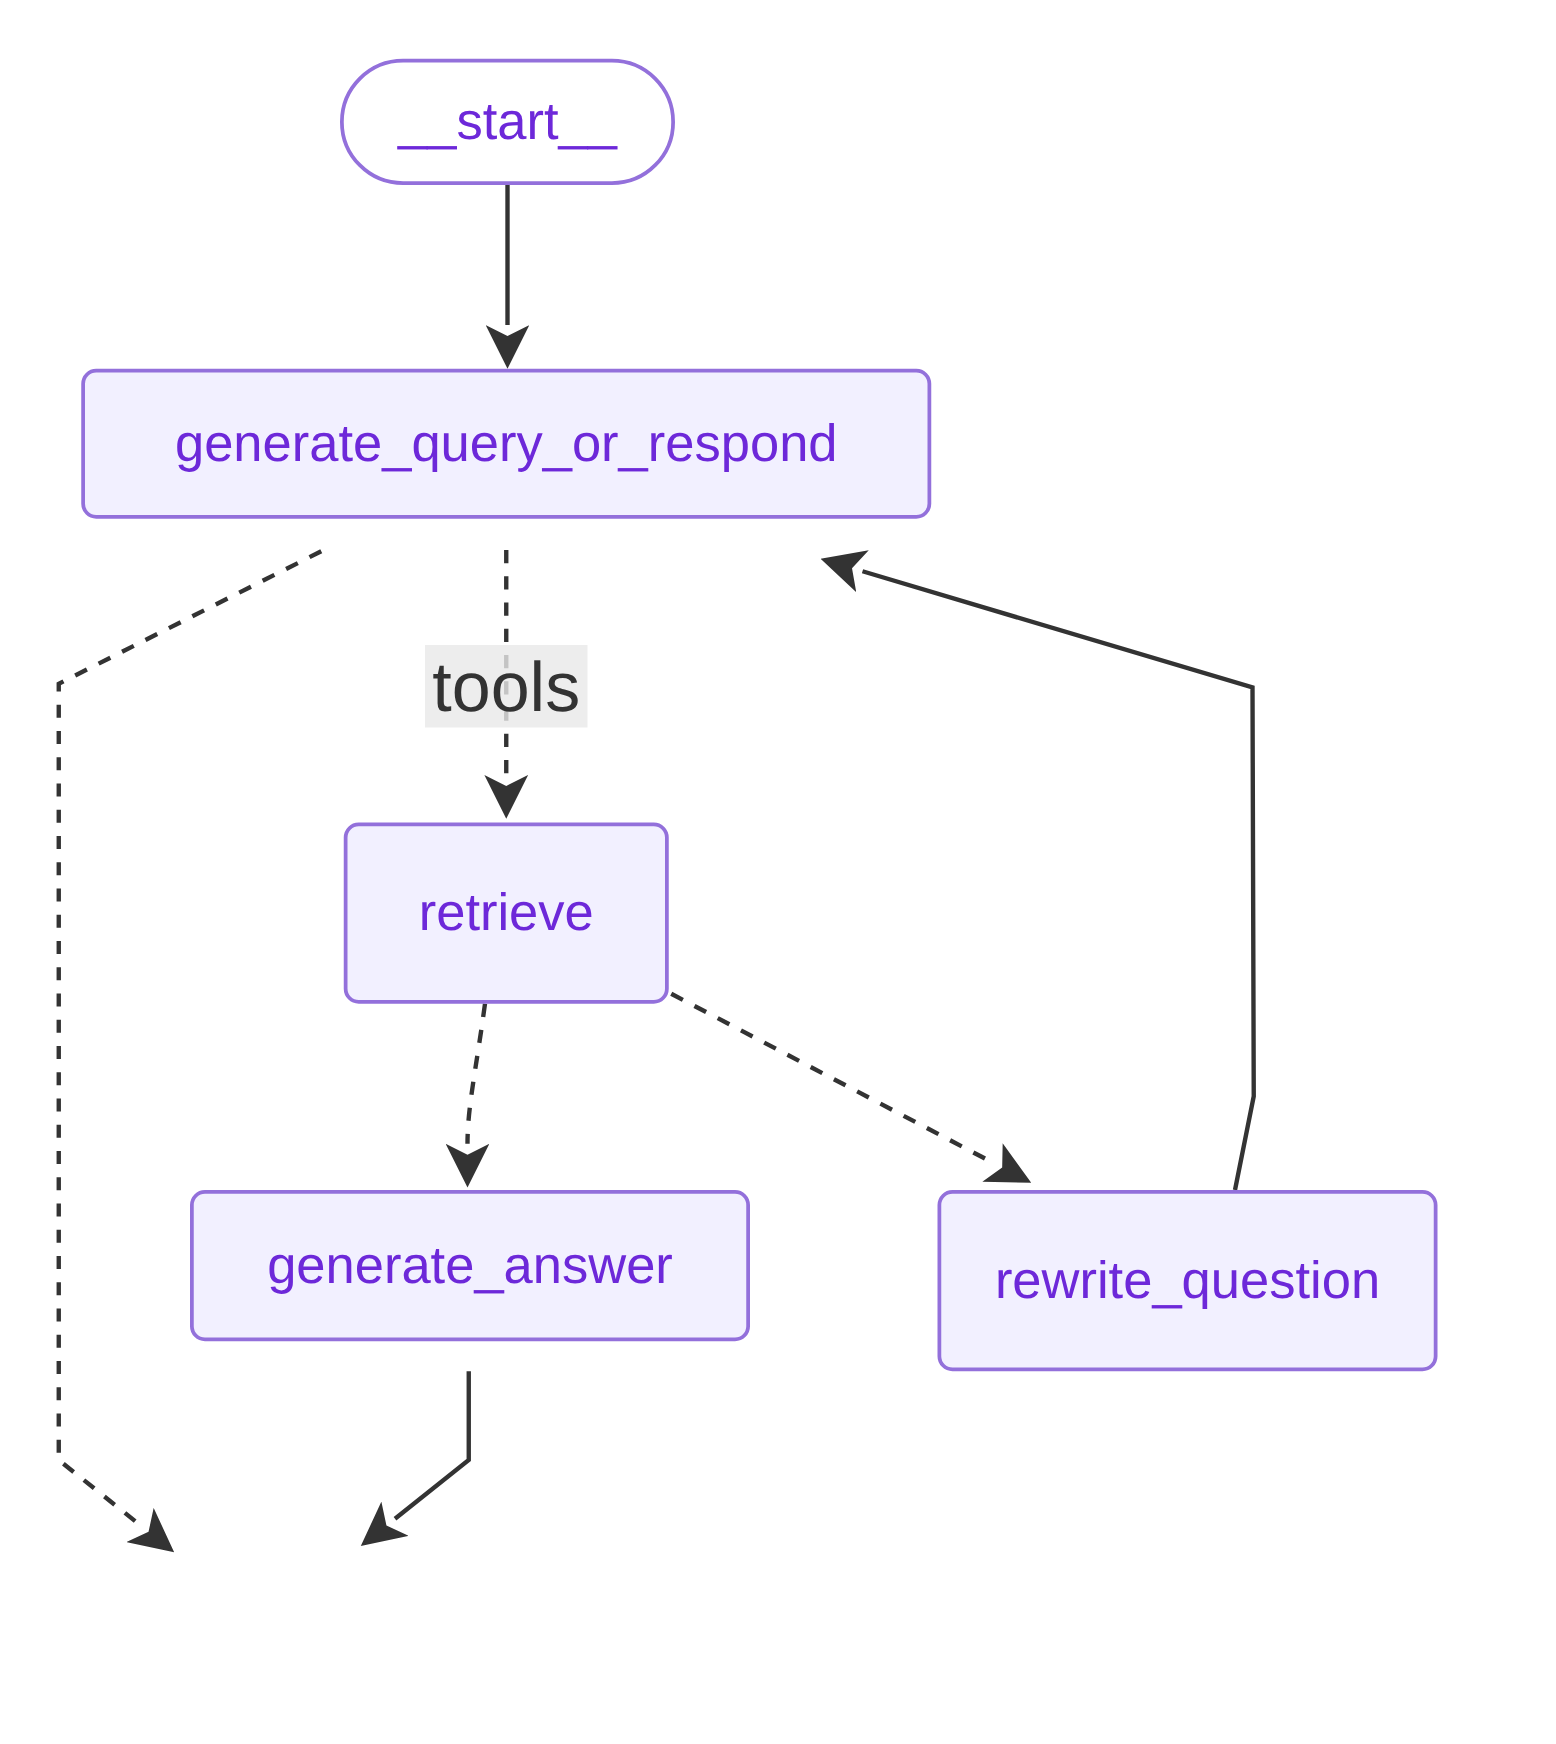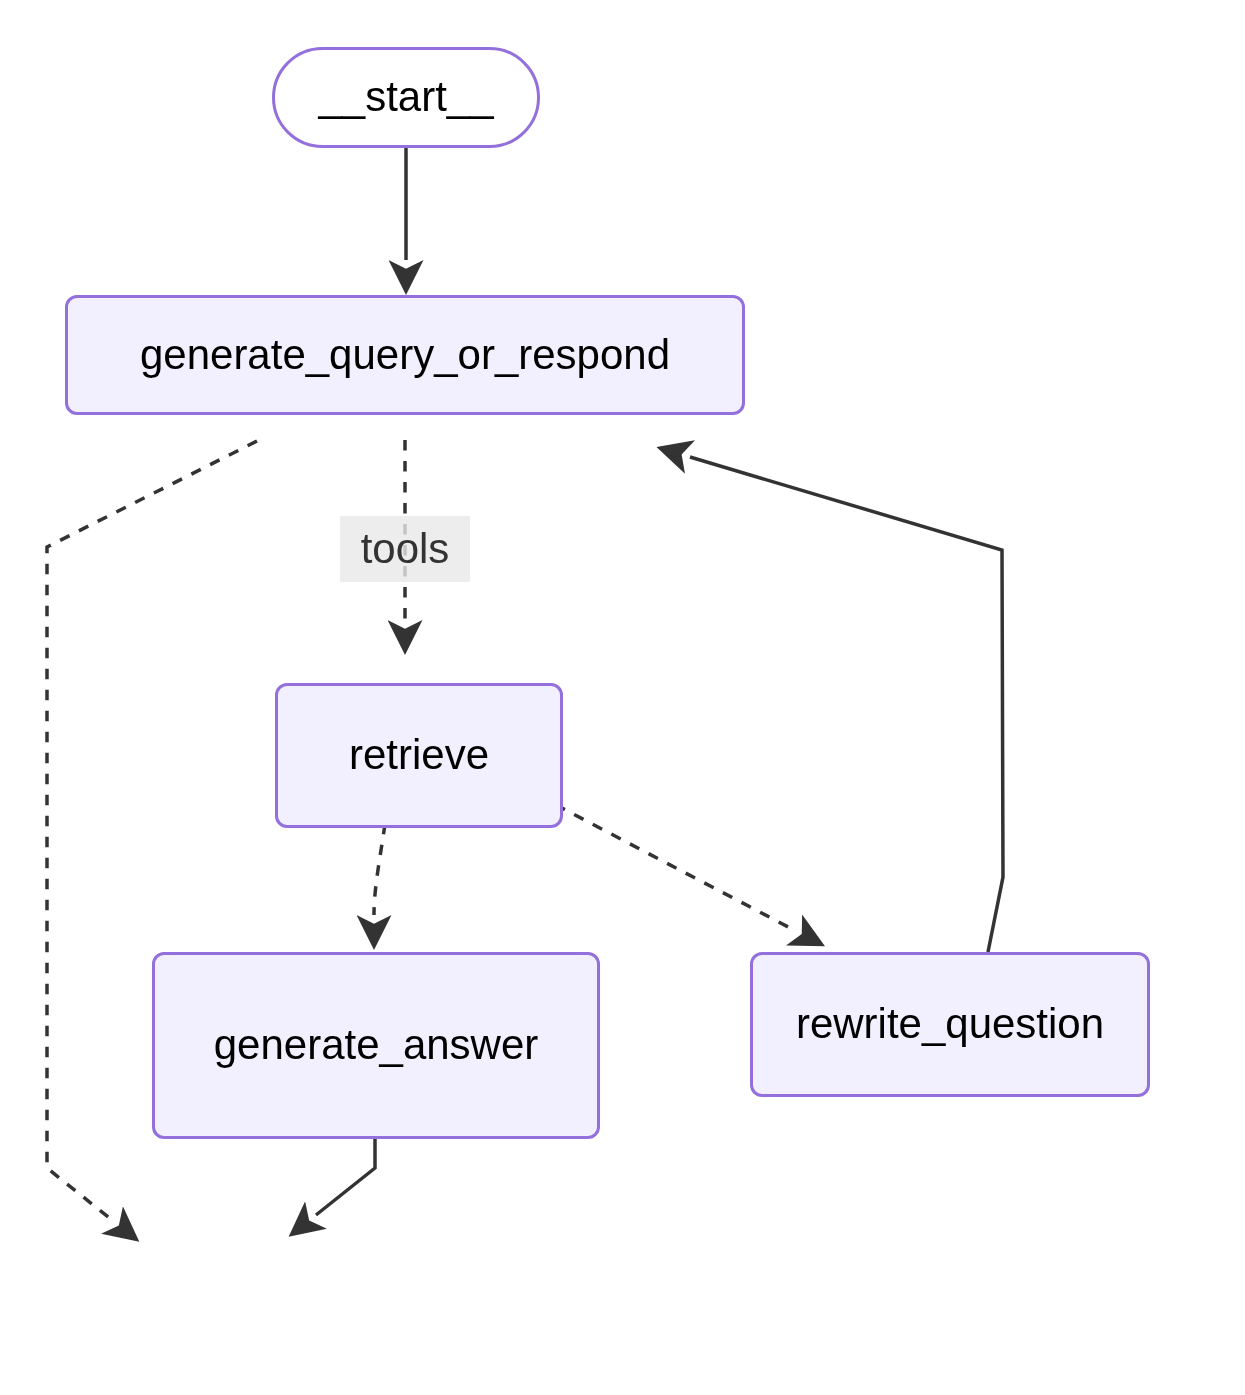--- a/index.html
+++ b/index.html
@@ -31,42 +31,42 @@
   .node {
     position: absolute;
     z-index: 3;
     box-sizing: border-box;
     border: 3px solid #9370db;
     background: #f2f0ff;
     border-radius: 12px;
     display: flex;
     align-items: center;
     justify-content: center;
-    color: #000000;
+    color: #6d28d9;
     font-size: 42px;
     line-height: 1.2;
     white-space: nowrap;
   }
   .n-start    { left: 272px; top: 47px;   width: 268px; height: 101px; border-radius: 51px; background: #ffffff; }
   .n-gqor     { left: 65px;  top: 295px;  width: 680px; height: 120px; }
-  .n-retrieve { left: 275px; top: 658px;  width: 288px; height: 145px; margin-top: 25px; }
-  .n-genans   { left: 152px; top: 952px;  width: 448px; height: 187px; justify-content: center; }
+  .n-retrieve { left: 275px; top: 658px;  width: 260px; height: 145px; }
+  .n-genans   { left: 152px; top: 952px;  width: 448px; height: 121px; justify-content: center; }
   .n-rewrite  { left: 750px; top: 952px;  width: 400px; height: 145px; }
   .n-end      { left: 88px;  top: 1243px; width: 247px; height: 102px; border-radius: 51px; background: #bfb6fc; }
   .edge-label {
     position: absolute;
     z-index: 2;
     left: 340px; top: 516px;
     width: 130px; height: 66px;
     background: rgba(232, 232, 232, 0.8);
     display: flex;
     align-items: center;
     justify-content: center;
     color: #333333;
-    font-size: 42px;
+    font-size: 56px;
   }
 </style>
 </head>
 <body>
 
 <div class="canvas">
 
   <svg class="edges" viewBox="0 0 1245 1395" xmlns="http://www.w3.org/2000/svg">
     <defs>
       <marker id="arrow" viewBox="0 0 10 10" refX="0" refY="5" markerWidth="10" markerHeight="10" orient="auto" markerUnits="strokeWidth">

